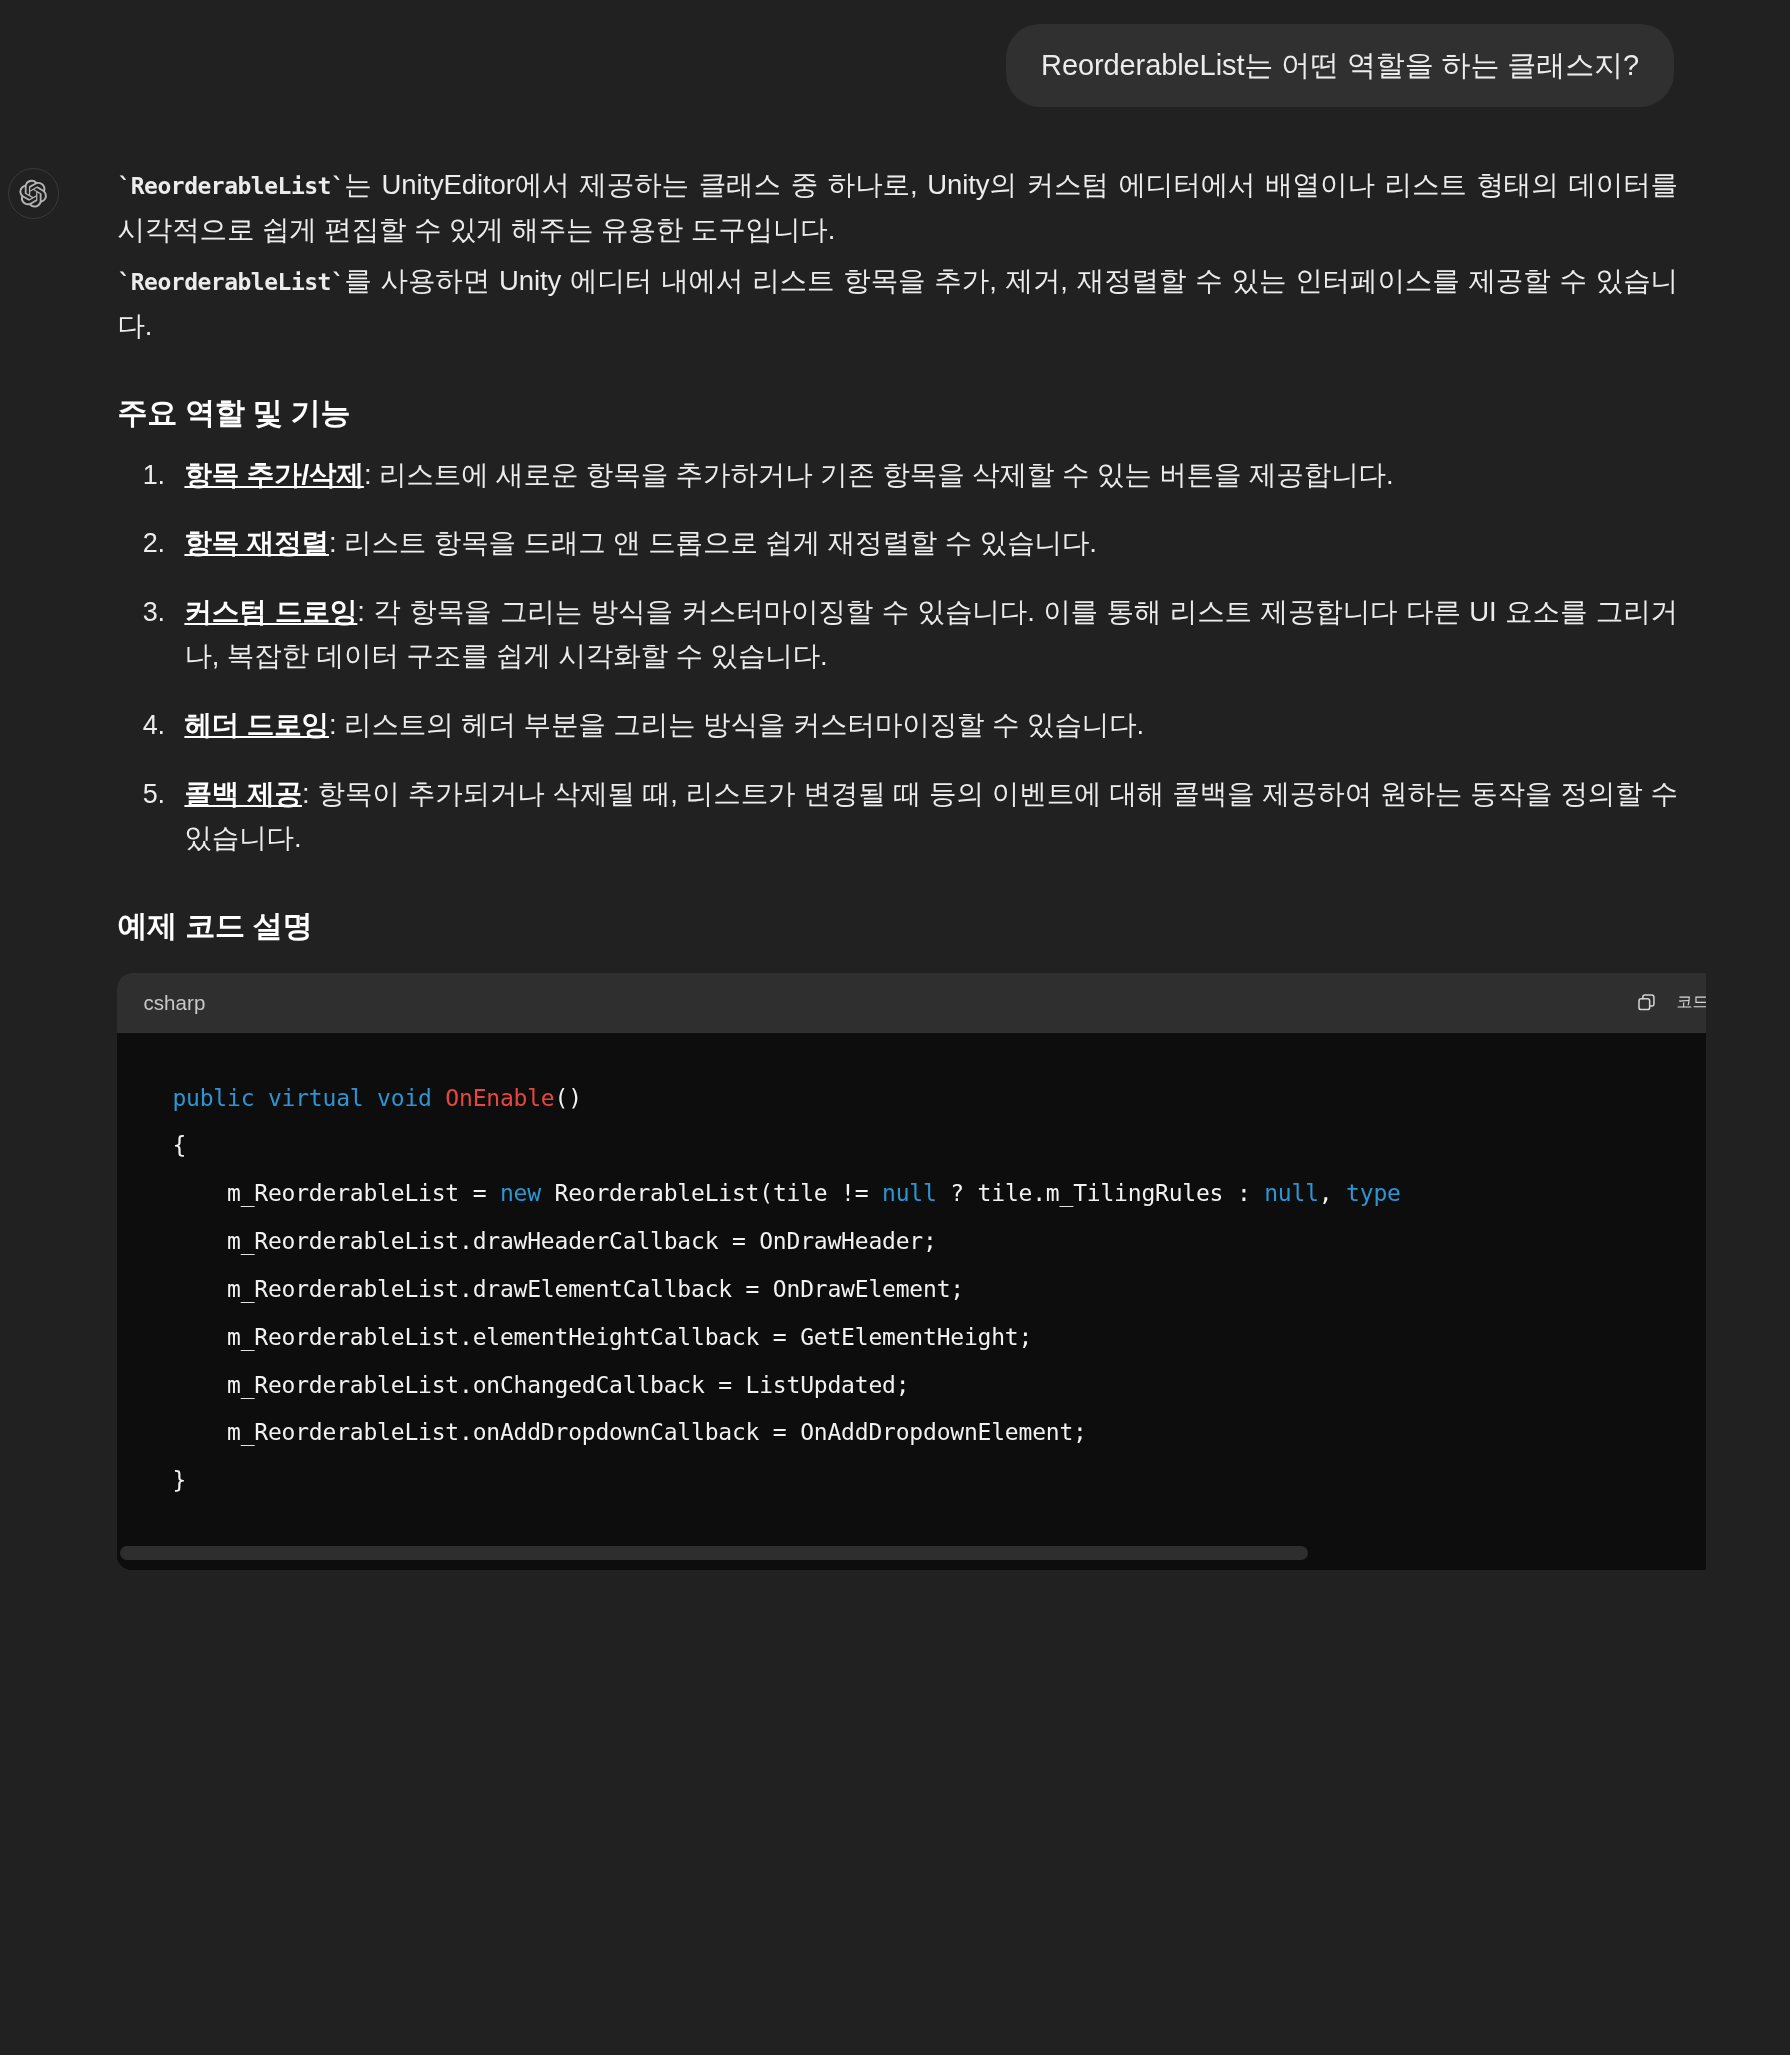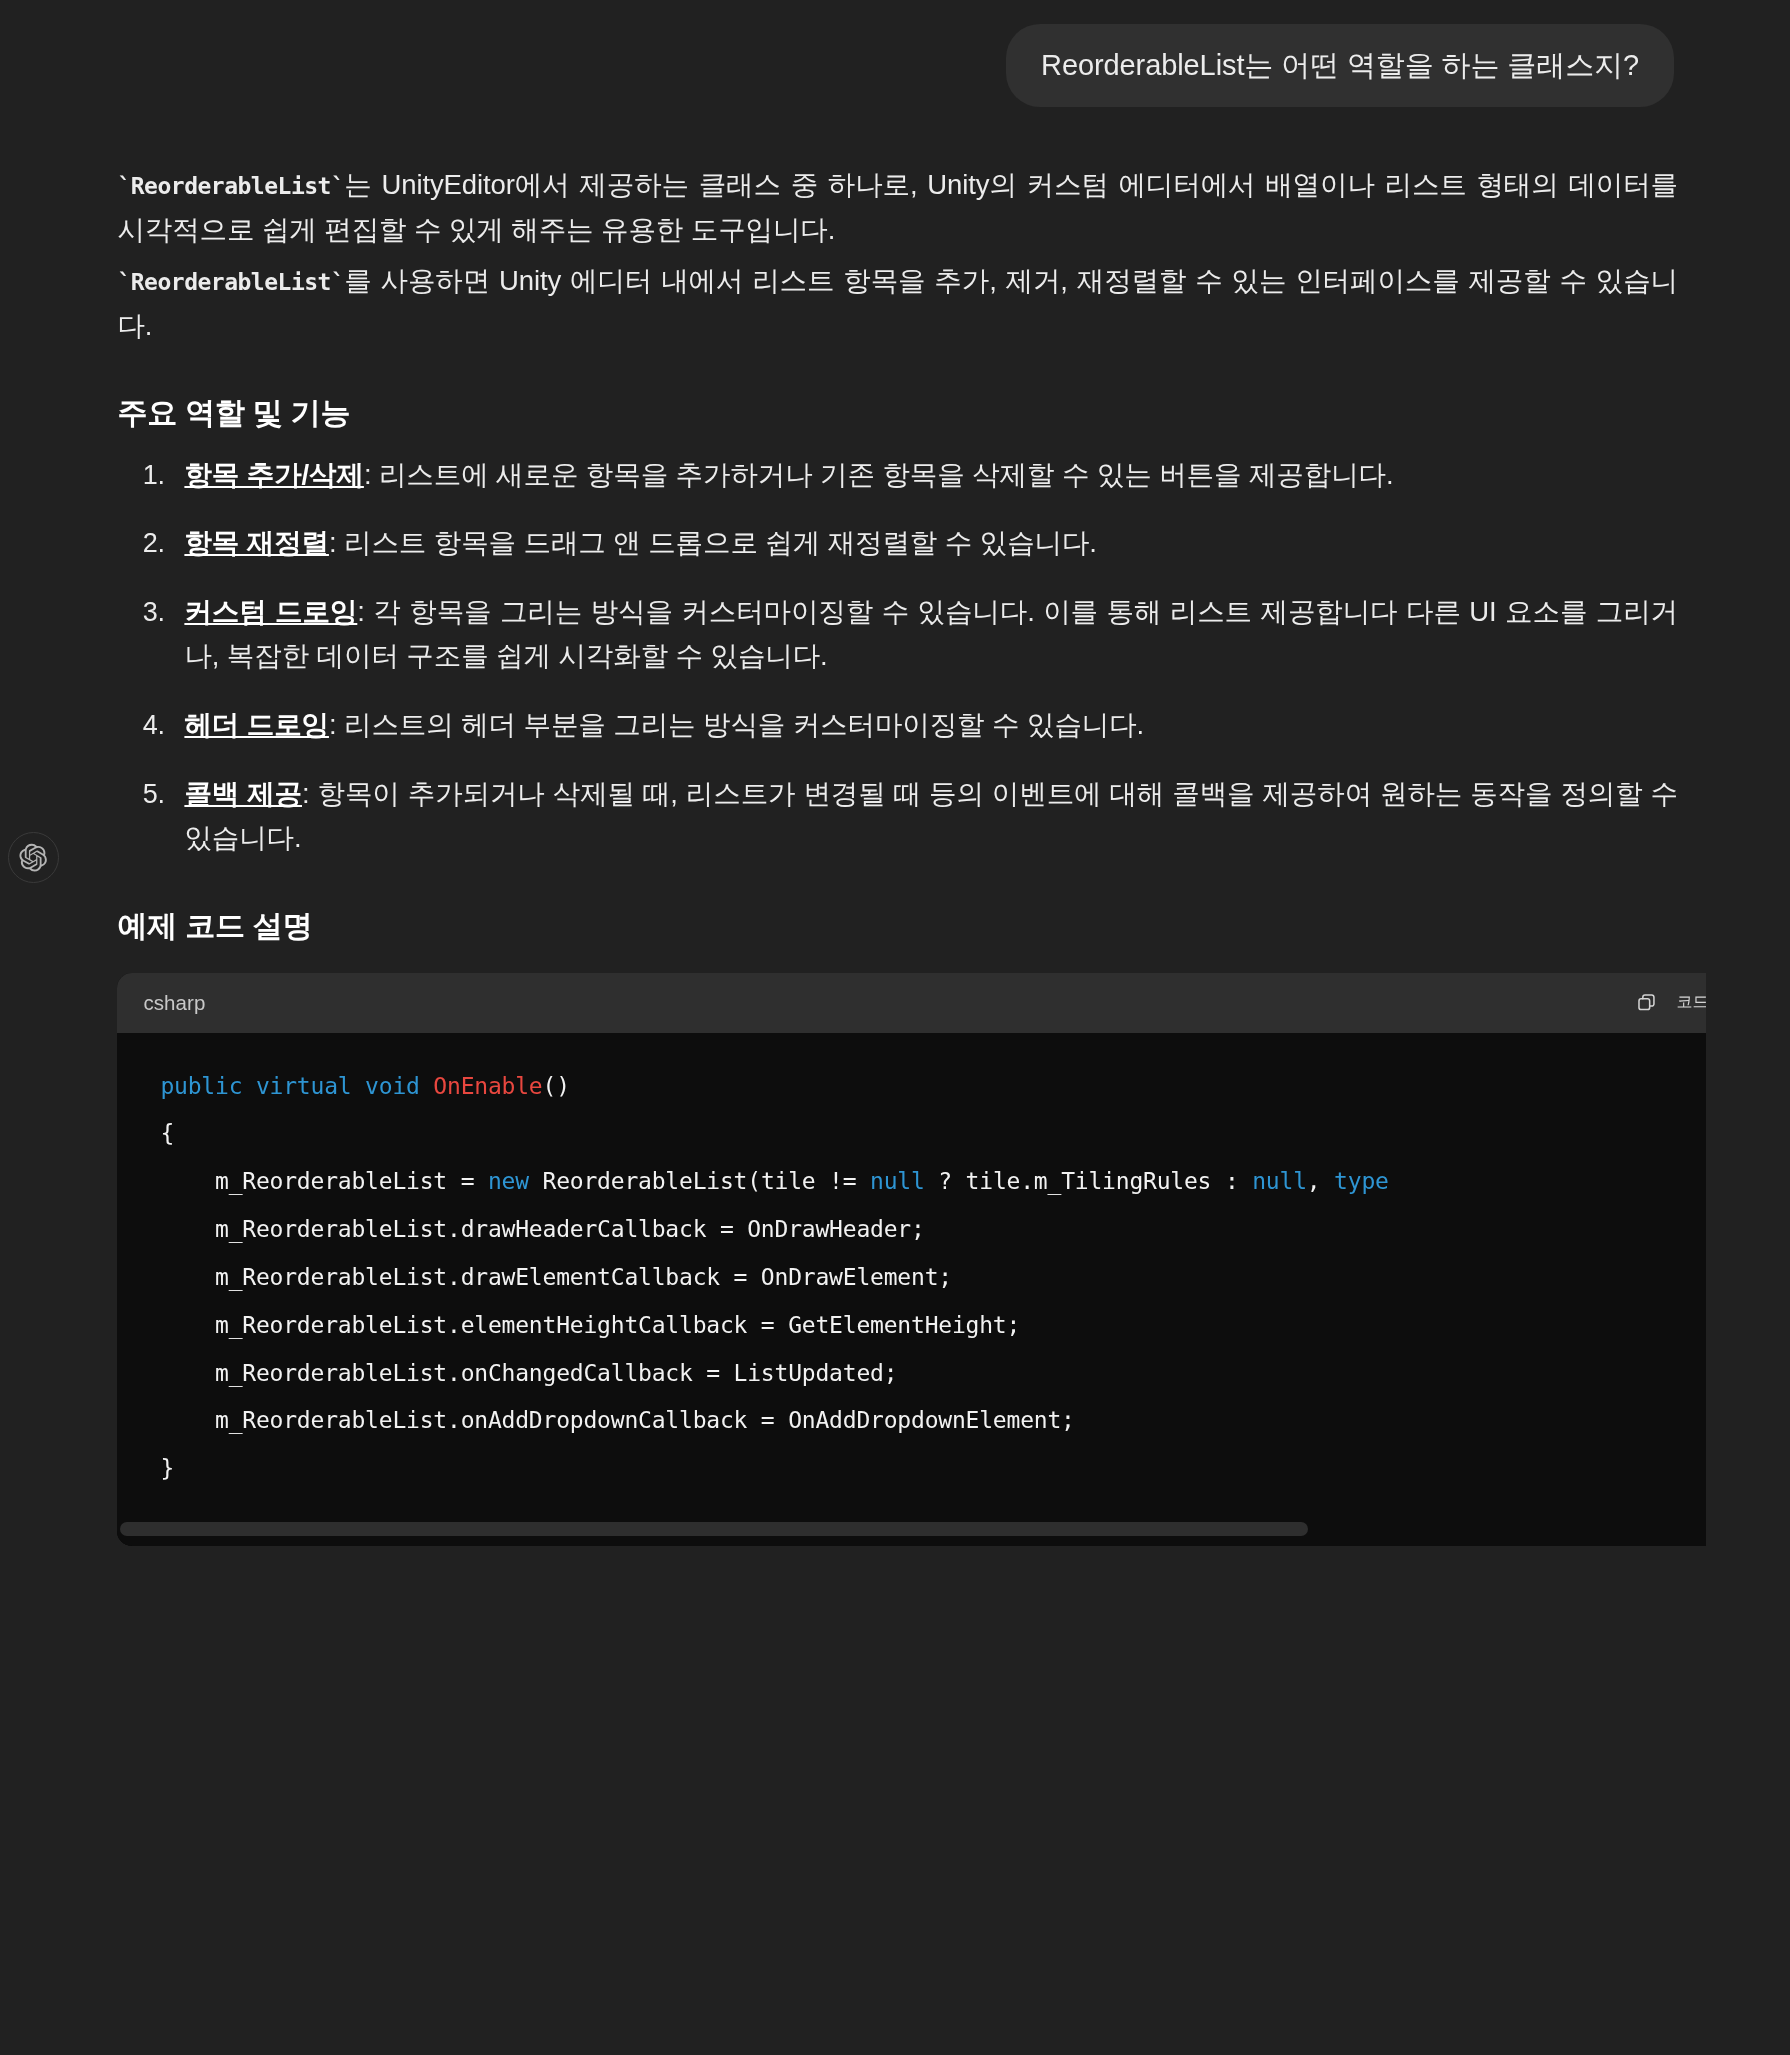--- a/index.html
+++ b/index.html
@@ -35,21 +35,21 @@
     max-width: 1119px;
     font-size: 29px;
     line-height: 1.45;
     color: #ececec;
     letter-spacing: -0.1px;
   }
 
   
   .assistant-row {
     display: flex;
-    align-items: center;
+    align-items: flex-start;
     padding: 56px 28px 0 8.4px;
   }
   .avatar {
     flex: 0 0 auto;
     width: 49px;
     height: 49px;
     border-radius: 50%;
     border: 1.4px solid #3a3a3a;
     display: flex;
     align-items: center;
@@ -153,21 +153,21 @@
     font-family: inherit;
   }
   .copy-btn svg { width: 20.5px; height: 20.5px; display: block; }
 
   .code-area {
     background: #0d0d0d;
     padding: 26px 0 0 0;
     position: relative;
   }
   pre.code {
-    margin: 4px;
+    margin: 16px;
     padding: 0 0 25px 39px;
     font-family: "DejaVu Sans Mono", "Liberation Mono", monospace;
     font-size: 23px;
     line-height: 2.08;
     color: #f2f2f2;
     white-space: pre;
     overflow: hidden;
     letter-spacing: -0.2px;
   }
   .tok-kw  { color: #2e95d3; }

